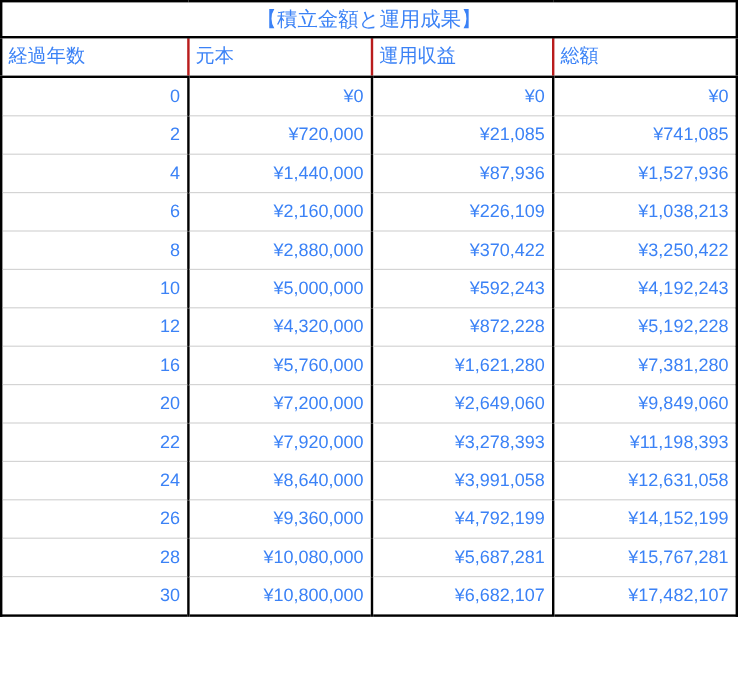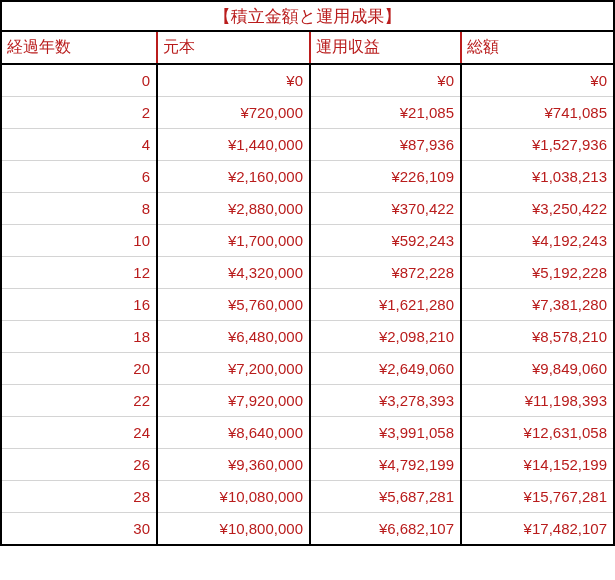--- a/index.html
+++ b/index.html
@@ -6,21 +6,21 @@
     margin: 0;
     padding: 0;
     background: #ffffff;
   }
   .sheet {
     width: 615px;
     height: 580px;
     box-sizing: border-box;
     background: #ffffff;
     font-family: "Liberation Sans", "DejaVu Sans", sans-serif;
-    color: #b91c1c;
+    color: #3b82f6;
     overflow: hidden;
   }
   table.tbl {
     border-collapse: collapse;
     table-layout: fixed;
     width: 613px;
     margin: 0;
     border: 2px solid #000000;
   }
   .title-cell {
@@ -105,41 +105,35 @@
           <td class="dcell">¥1,038,213</td>
         </tr>
         <tr class="data-row">
           <td class="dcell">8</td>
           <td class="dcell">¥2,880,000</td>
           <td class="dcell">¥370,422</td>
           <td class="dcell">¥3,250,422</td>
         </tr>
         <tr class="data-row">
           <td class="dcell">10</td>
-          <td class="dcell">¥1,700,000</td>
+          <td class="dcell">¥5,000,000</td>
           <td class="dcell">¥592,243</td>
           <td class="dcell">¥4,192,243</td>
         </tr>
         <tr class="data-row">
           <td class="dcell">12</td>
           <td class="dcell">¥4,320,000</td>
           <td class="dcell">¥872,228</td>
           <td class="dcell">¥5,192,228</td>
         </tr>
         <tr class="data-row">
           <td class="dcell">16</td>
           <td class="dcell">¥5,760,000</td>
           <td class="dcell">¥1,621,280</td>
           <td class="dcell">¥7,381,280</td>
-        </tr>
-        <tr class="data-row">
-          <td class="dcell">18</td>
-          <td class="dcell">¥6,480,000</td>
-          <td class="dcell">¥2,098,210</td>
-          <td class="dcell">¥8,578,210</td>
         </tr>
         <tr class="data-row">
           <td class="dcell">20</td>
           <td class="dcell">¥7,200,000</td>
           <td class="dcell">¥2,649,060</td>
           <td class="dcell">¥9,849,060</td>
         </tr>
         <tr class="data-row">
           <td class="dcell">22</td>
           <td class="dcell">¥7,920,000</td>

